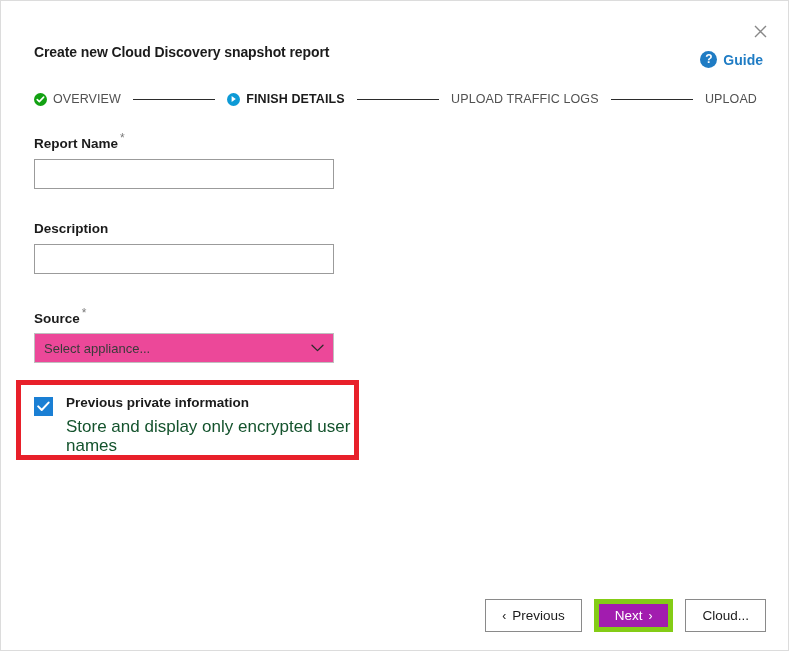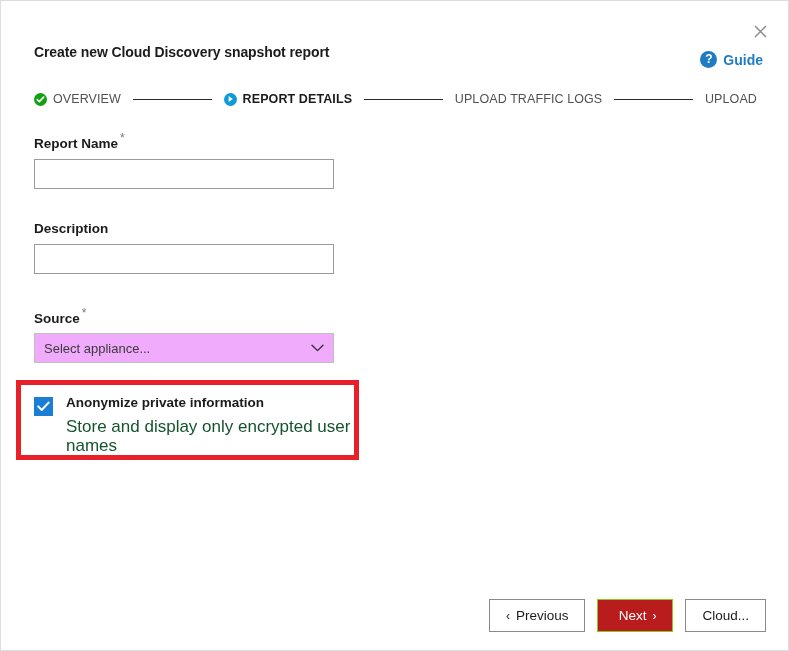--- a/index.html
+++ b/index.html
@@ -165,21 +165,21 @@
   .select-wrap {
     position: relative;
     width: 300px;
     height: 30px;
   }
   .select-box {
     width: 300px;
     height: 30px;
     box-sizing: border-box;
     border: 1px solid #bfbfbf;
-    background: #f0abfc;
+    background: #ec4899;
     font-size: 13px;
     color: #3b3b3b;
     padding: 0 28px 0 9px;
     display: flex;
     align-items: center;
     cursor: pointer;
     user-select: none;
   }
   .select-chevron {
     position: absolute;
@@ -269,22 +269,22 @@
     border-radius: 0;
     padding: 0 16px;
     white-space: nowrap;
   }
   .btn-secondary {
     background: #ffffff;
     border: 1px solid #8a8a8a;
     color: #1b1b1b;
   }
   .btn-primary {
-    background: #b91c1c;
-    border: 1px solid #84cc16;
+    background: #a21caf;
+    border: 5px solid #84cc16;
     color: #ffffff;
     min-width: 76px;
     justify-content: flex-end;
   }
   .btn .chev { font-size: 12px; line-height: 1; }
 </style>
 </head>
 <body>
 
 <div id="dialog">
@@ -314,21 +314,21 @@
     </div>
 
     <div class="step-line"></div>
 
     <div class="step is-current">
       <span class="step-marker current">
         <svg width="7" height="8" viewBox="0 0 7 8" aria-hidden="true">
           <path d="M1.6 1 L5.8 4 L1.6 7 Z" fill="#ffffff"></path>
         </svg>
       </span>
-      <span class="step-label">REPORT DETAILS</span>
+      <span class="step-label">FINISH DETAILS</span>
     </div>
 
     <div class="step-line"></div>
 
     <div class="step">
       <span class="step-label">UPLOAD TRAFFIC LOGS</span>
     </div>
 
     <div class="step-line"></div>
 
@@ -377,21 +377,21 @@
   <div class="highlight-box"></div>
 
   <div class="checkbox-group">
     <div class="checkbox-row">
       <span class="checkbox-mark">
         <svg width="13" height="11" viewBox="0 0 13 11" aria-hidden="true">
           <path d="M1.2 5.4 L4.7 9 L11.6 1.6" stroke="#ffffff" stroke-width="2" fill="none" stroke-linecap="round" stroke-linejoin="round"></path>
         </svg>
       </span>
       <span class="checkbox-texts">
-        <span class="checkbox-label">Anonymize private information</span>
+        <span class="checkbox-label">Previous private information</span>
         <span class="checkbox-sub">Store and display only encrypted user names</span>
       </span>
     </div>
   </div>
 
   <div class="footer">
     <div class="btn btn-secondary">
       <span class="chev">‹</span>
       <span>Previous</span>
     </div>

